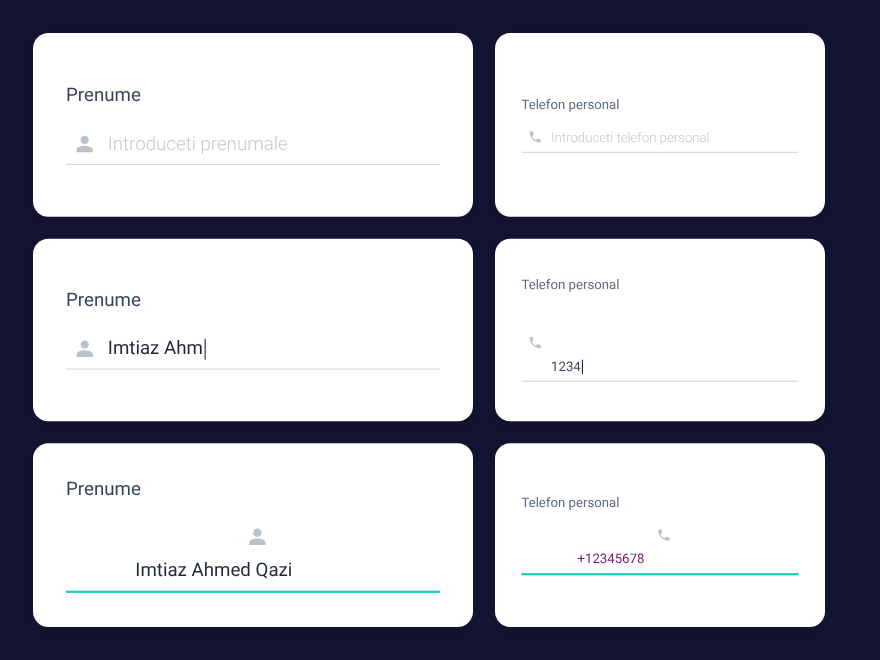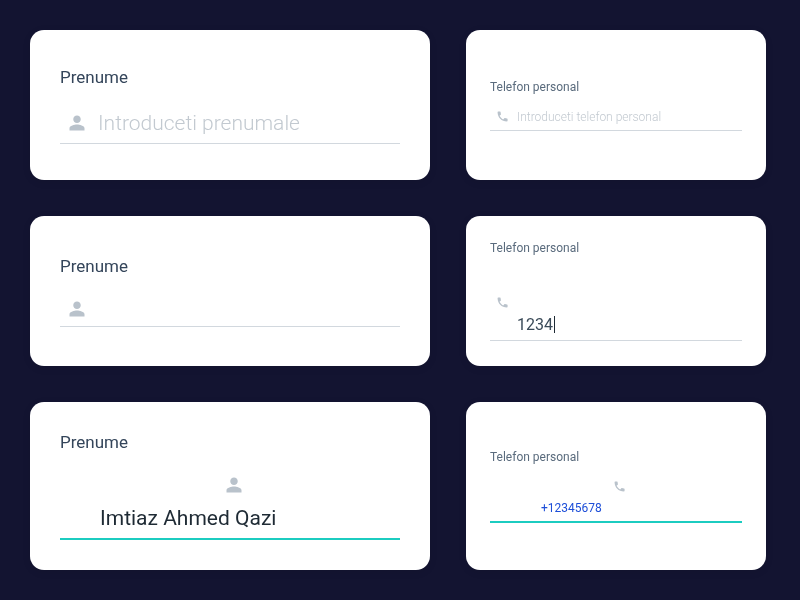--- a/index.html
+++ b/index.html
@@ -8,21 +8,21 @@
     height: 600px;
     background: #131431;
     font-family: -apple-system, "Segoe UI", Roboto, "Helvetica Neue", Arial, sans-serif;
     padding: 30px 30px 30px 30px;
     overflow: hidden;
   }
   .grid {
     display: grid;
     grid-template-columns: 400px 300px;
     grid-template-rows: repeat(3, 1fr);
-    gap: 36px;
+    gap: 20px;
     height: 100%;
   }
   .card {
     background: #fff;
     border-radius: 14px;
     padding: 30px 30px;
     box-shadow: 0 2px 8px rgba(0,0,0,0.08);
     display: flex;
     flex-direction: column;
     justify-content: center;
@@ -57,53 +57,53 @@
     padding: 2px 0 6px 6px;
   }
   .icon svg {
     display: block;
   }
   .icon.lg svg { width: 18px; height: 18px; }
   .icon.sm svg { width: 13px; height: 13px; }
   .field {
     border: none;
     outline: none;
-    font-size: 21px;
+    font-size: 17px;
     color: #1e2a34;
     background: transparent;
     flex: 1;
     font-family: inherit;
   }
   .field::placeholder {
     color: #c2c9d0;
     font-weight: 300;
   }
   .field.small {
     font-size: 12px;
-    color: #1d4ed8;
+    color: #701a75;
   }
   .field.small::placeholder {
     color: #c2c9d0;
   }
   .caret {
     display: inline-block;
     width: 1px;
     height: 1.1em;
     background: #1e2a34;
     vertical-align: text-bottom;
     margin-left: 1px;
   }
   .value-wrap {
     display:flex;
     align-items:center;
     font-size:17px;
     color:#1e2a34;
     flex:1;
   }
-  .value-wrap.small { font-size:16px; color:#3a4a58;margin-top:44px; }
+  .value-wrap.small { font-size:12px; color:#3a4a58;margin-top:44px; }
 </style>
 </head>
 <body>
 
 <div class="grid">
 
   <div class="card">
     <div class="label">Prenume</div>
     <div class="input-row">
       <span class="icon lg">
@@ -128,20 +128,24 @@
   </div>
 
   <div class="card">
     <div class="label">Prenume</div>
     <div class="input-row">
       <span class="icon lg">
         <svg viewBox="0 0 24 24" fill="#b9c2cb">
             <path d="M12 12c2.76 0 5-2.24 5-5s-2.24-5-5-5-5 2.24-5 5 2.24 5 5 5zm0 2c-3.33 0-10 1.67-10 5v3h20v-3c0-3.33-6.67-5-10-5z"></path>
           </svg>
       </span>
+      <div class="value-wrap">
+          <span>Imtiaz Ahm</span>
+          <span class="caret"></span>
+        </div>
     </div>
   </div>
 
   <div class="card small">
     <div class="label small">Telefon personal</div>
     <div class="input-row small">
       <span class="icon sm">
         <svg viewBox="0 0 24 24" fill="#b9c2cb">
             <path d="M6.6 10.8c1.4 2.8 3.8 5.2 6.6 6.6l2.2-2.2c.3-.3.7-.4 1.1-.3 1.2.4 2.5.6 3.8.6.6 0 1.1.5 1.1 1.1V20c0 .6-.5 1.1-1.1 1.1C10.2 21.1 2.9 13.8 2.9 3.7 2.9 3.1 3.4 2.6 4 2.6h3.4c.6 0 1.1.5 1.1 1.1 0 1.3.2 2.6.6 3.8.1.4 0 .8-.3 1.1L6.6 10.8z"></path>
           </svg>

